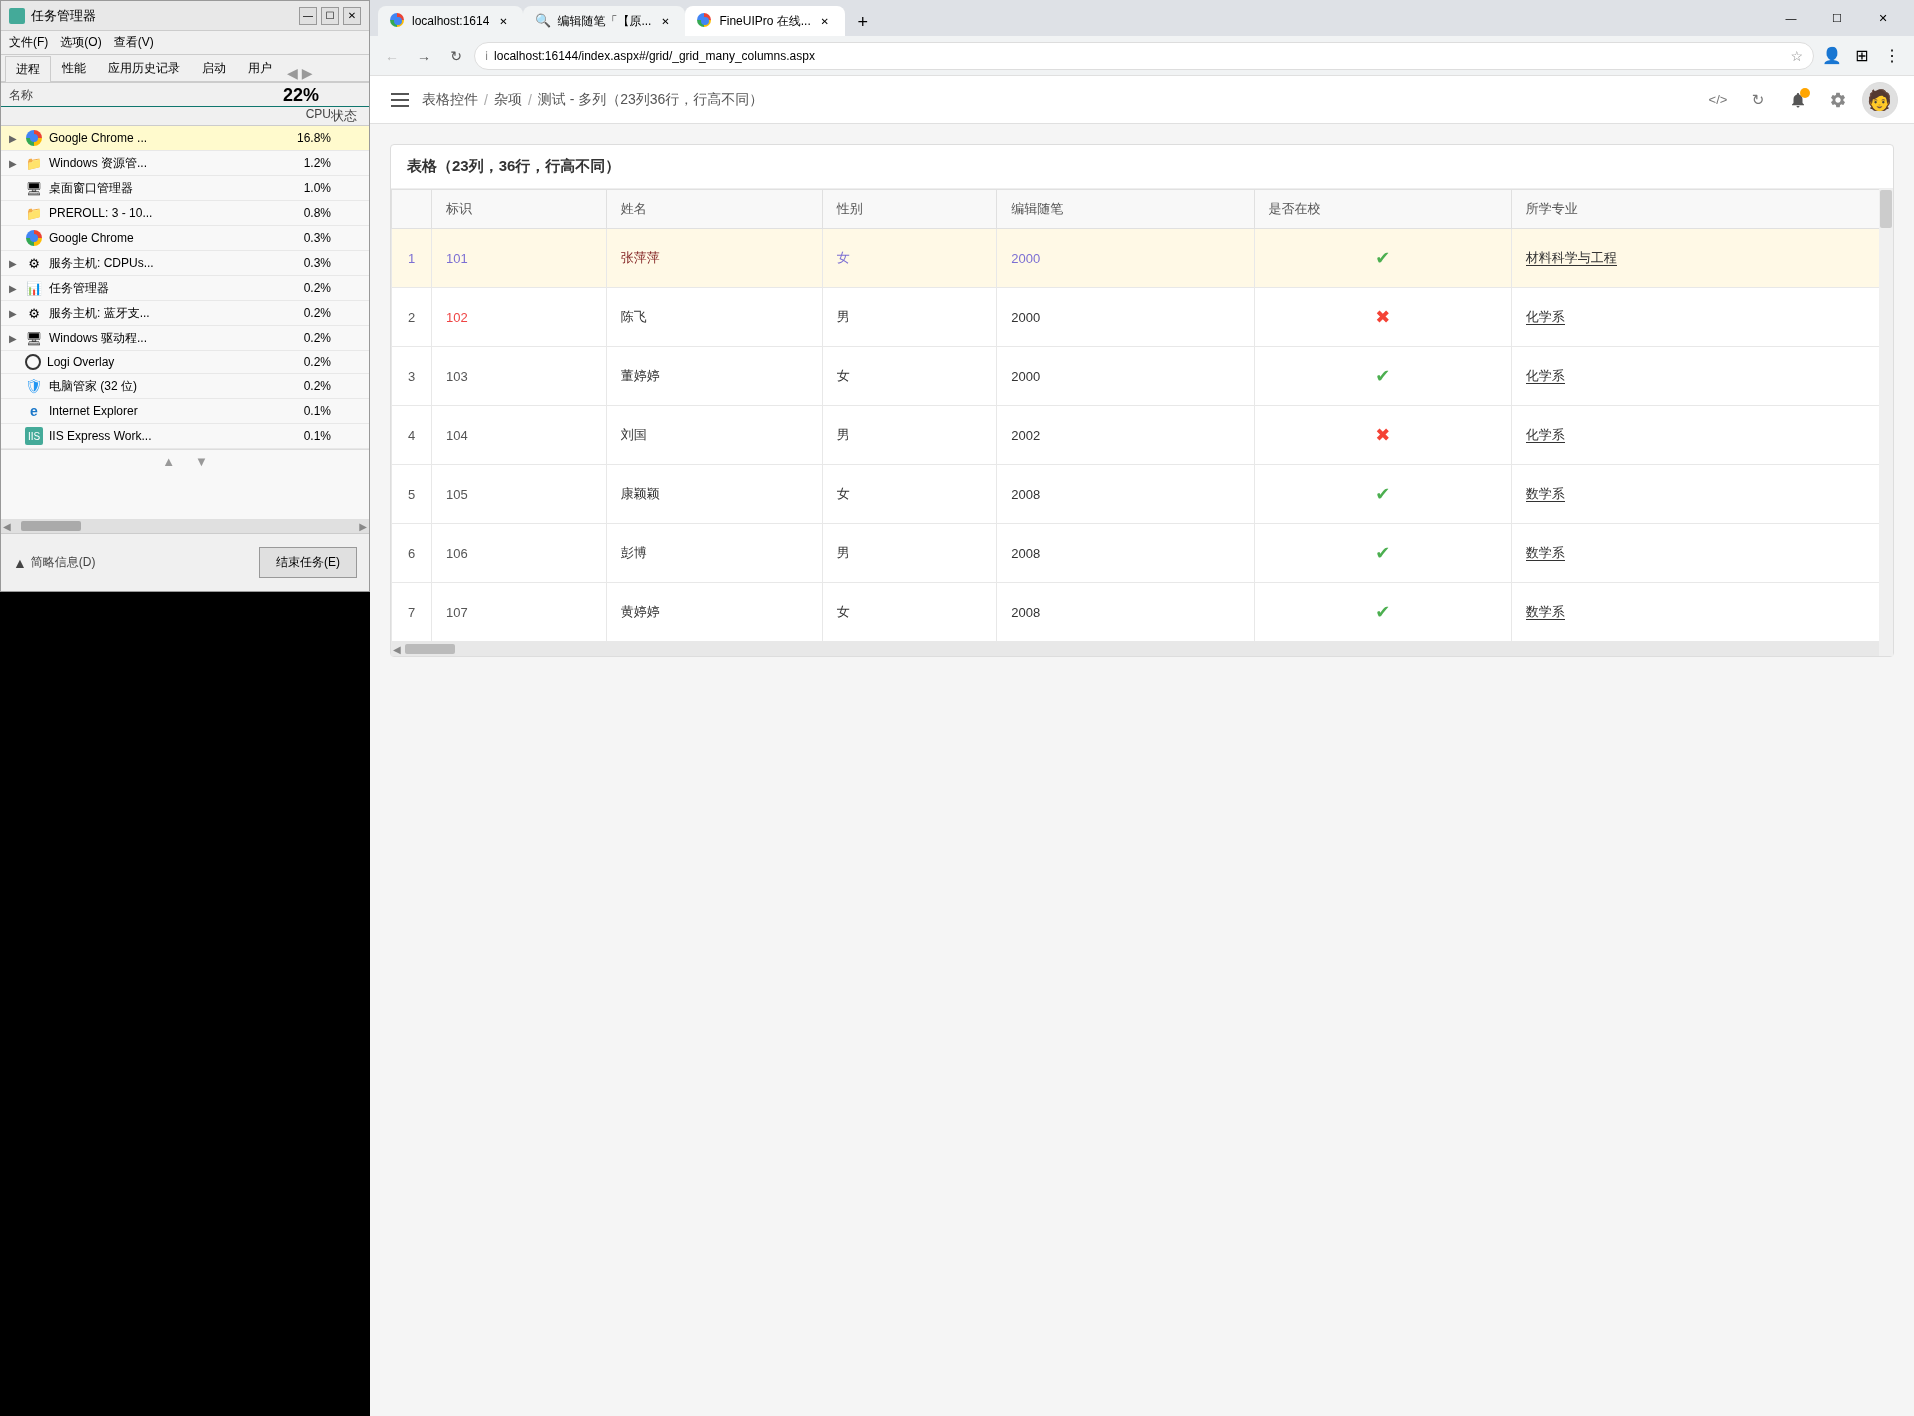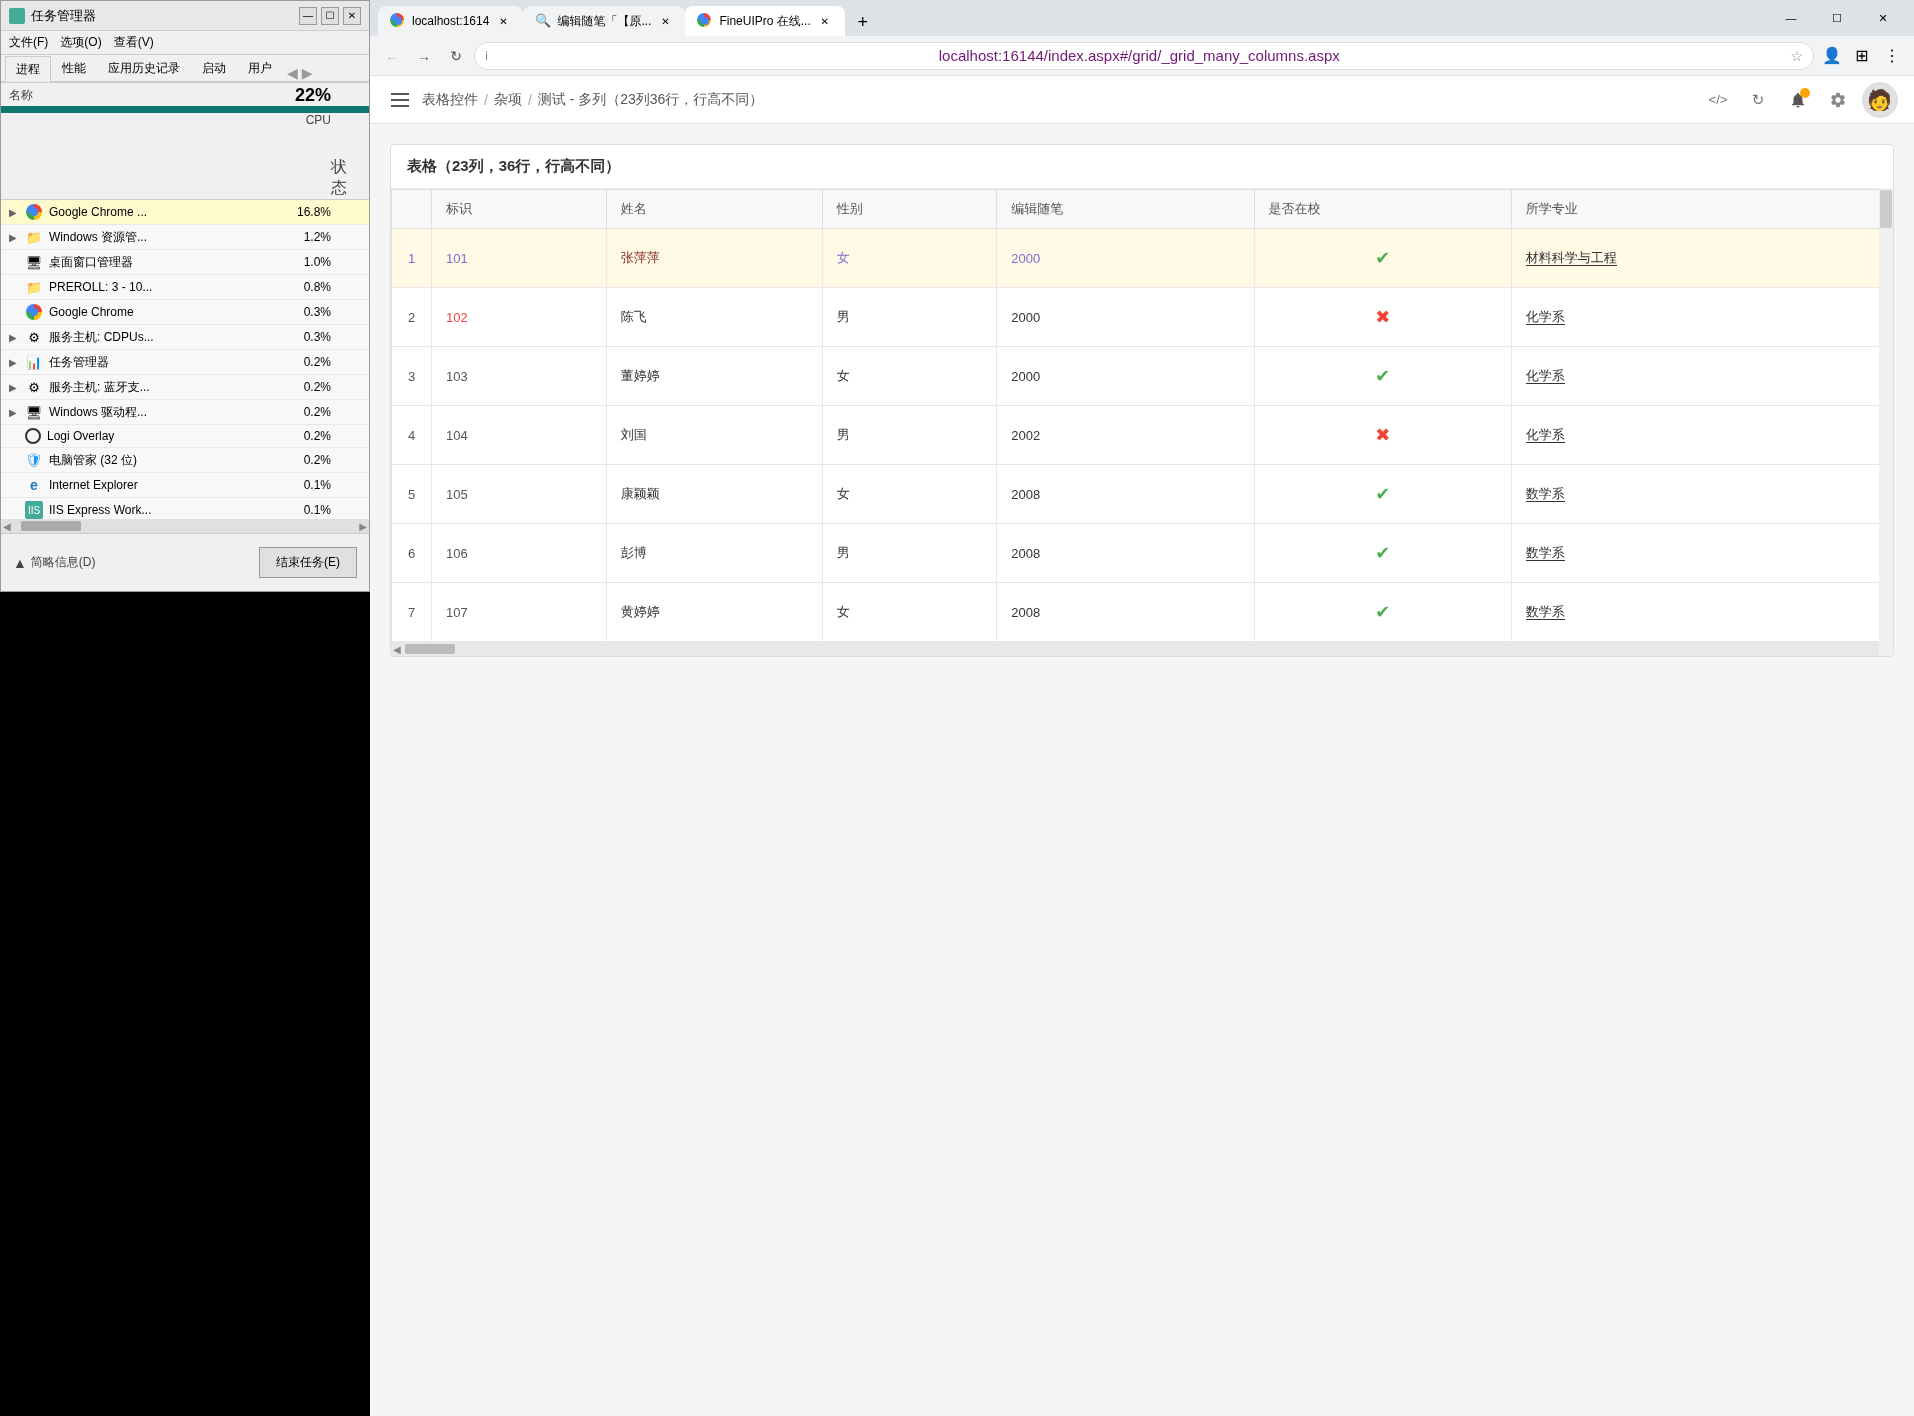--- a/index.html
+++ b/index.html
@@ -175,21 +175,21 @@
       height: 28px;
       background: #fff;
       border: 1px solid #ddd;
       border-radius: 14px;
       display: flex;
       align-items: center;
       padding: 0 10px;
       gap: 6px;
       font-size: 13px;
     }
-    .chrome-address-text { flex: 1; font-size: 15px; color: #701a75; overflow: hidden; text-overflow: ellipsis; white-space: nowrap; text-align: center; }
+    .chrome-address-text { flex: 1; font-size: 12px; color: #000000; overflow: hidden; text-overflow: ellipsis; white-space: nowrap; }
     .chrome-toolbar-icons { display: flex; gap: 2px; align-items: center; }
     .chrome-toolbar-icon { width: 28px; height: 28px; display: flex; align-items: center; justify-content: center; border-radius: 50%; cursor: pointer; font-size: 14px; }
 
     
     .app-header {
       height: 48px;
       background: #fff;
       display: flex;
       align-items: center;
       padding: 0 16px;
@@ -287,31 +287,31 @@
 
   <div class="tm-tabs">
     <div class="tm-tab active">进程</div>
     <div class="tm-tab">性能</div>
     <div class="tm-tab">应用历史记录</div>
     <div class="tm-tab">启动</div>
     <div class="tm-tab">用户</div>
     <span style="display:flex;align-items:center;margin-left:4px;color:#999;font-size:14px;">◀ ▶</span>
   </div>
 
-  <div style="display:flex;align-items:center;padding:2px 8px 0 8px;border-bottom:7px solid #0f766e;">
+  <div style="display:flex;align-items:center;padding:2px 20px 0 8px;border-bottom:1px solid #0f766e;">
     <div style="flex:1;font-size:12px;color:#444;">名称</div>
     <div style="width:80px;text-align:right;">
       <span style="font-size:18px;font-weight:bold;">22%</span>
     </div>
     <div style="width:30px;"></div>
   </div>
   <div style="display:flex;padding:0 8px;border-bottom:1px solid #ccc;background:#f0f0f0;">
     <div style="flex:1;"></div>
     <div style="width:80px;text-align:right;font-size:12px;color:#444;">CPU</div>
-    <div style="width:30px;font-size:16px;color:#444;margin-top:44px;">状态</div>
+    <div style="width:30px;font-size:13px;color:#444;">状态</div>
   </div>
 
   <div class="tm-process-list">
 
     <div class="tm-process-row highlighted">
       <span class="tm-expand">▶</span>
       <span class="tm-proc-icon">
           <div class="icon-chrome"></div>
         </span>
       <span class="tm-proc-name">Google Chrome ...</span>

